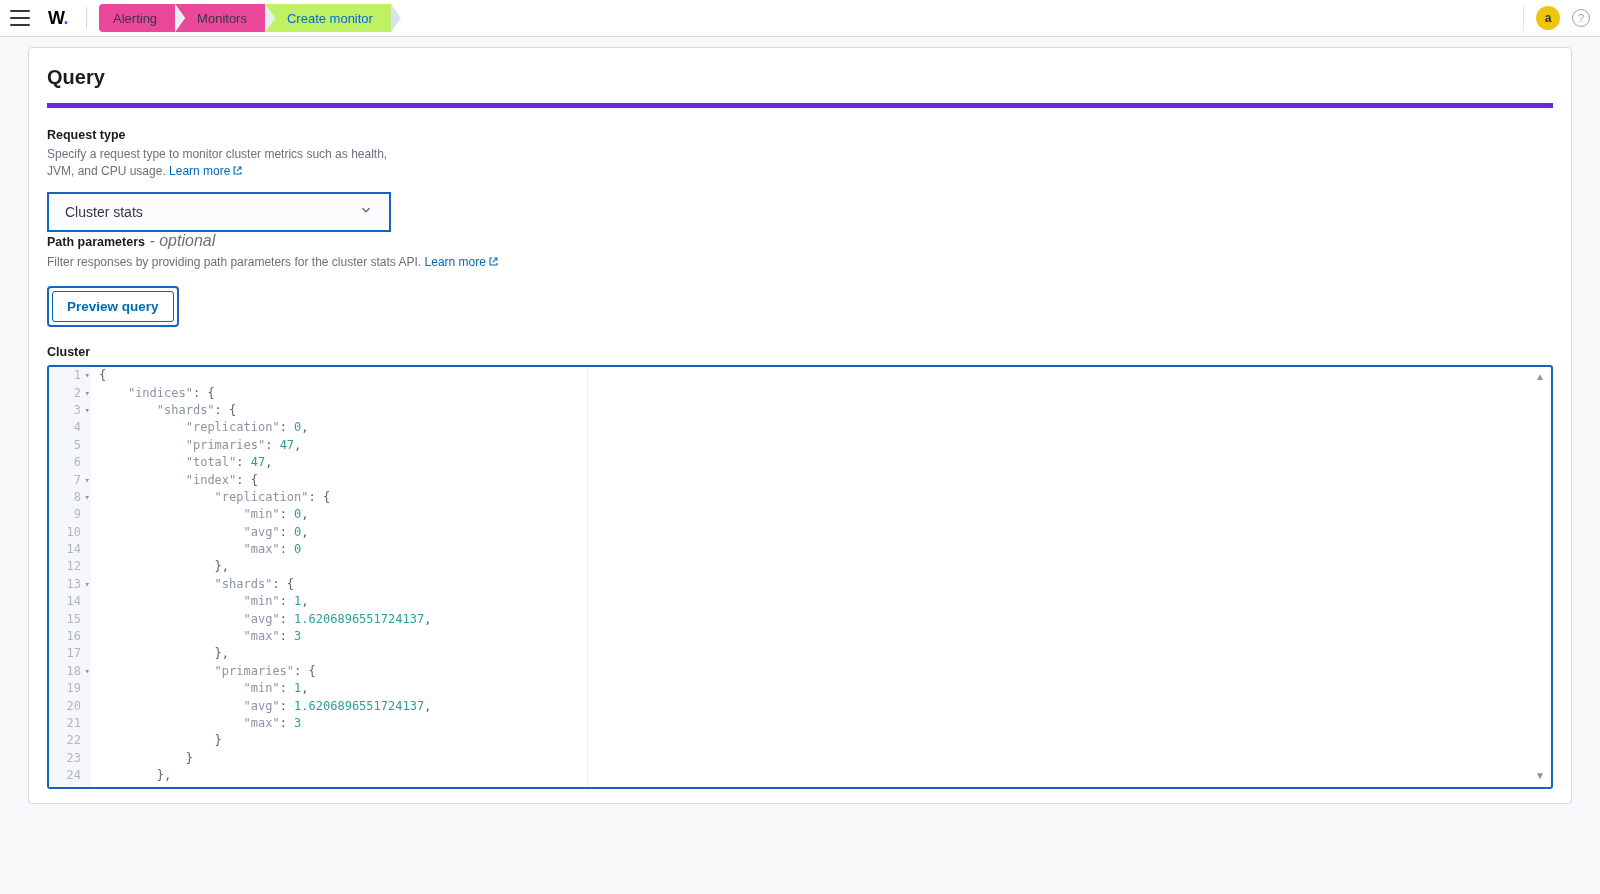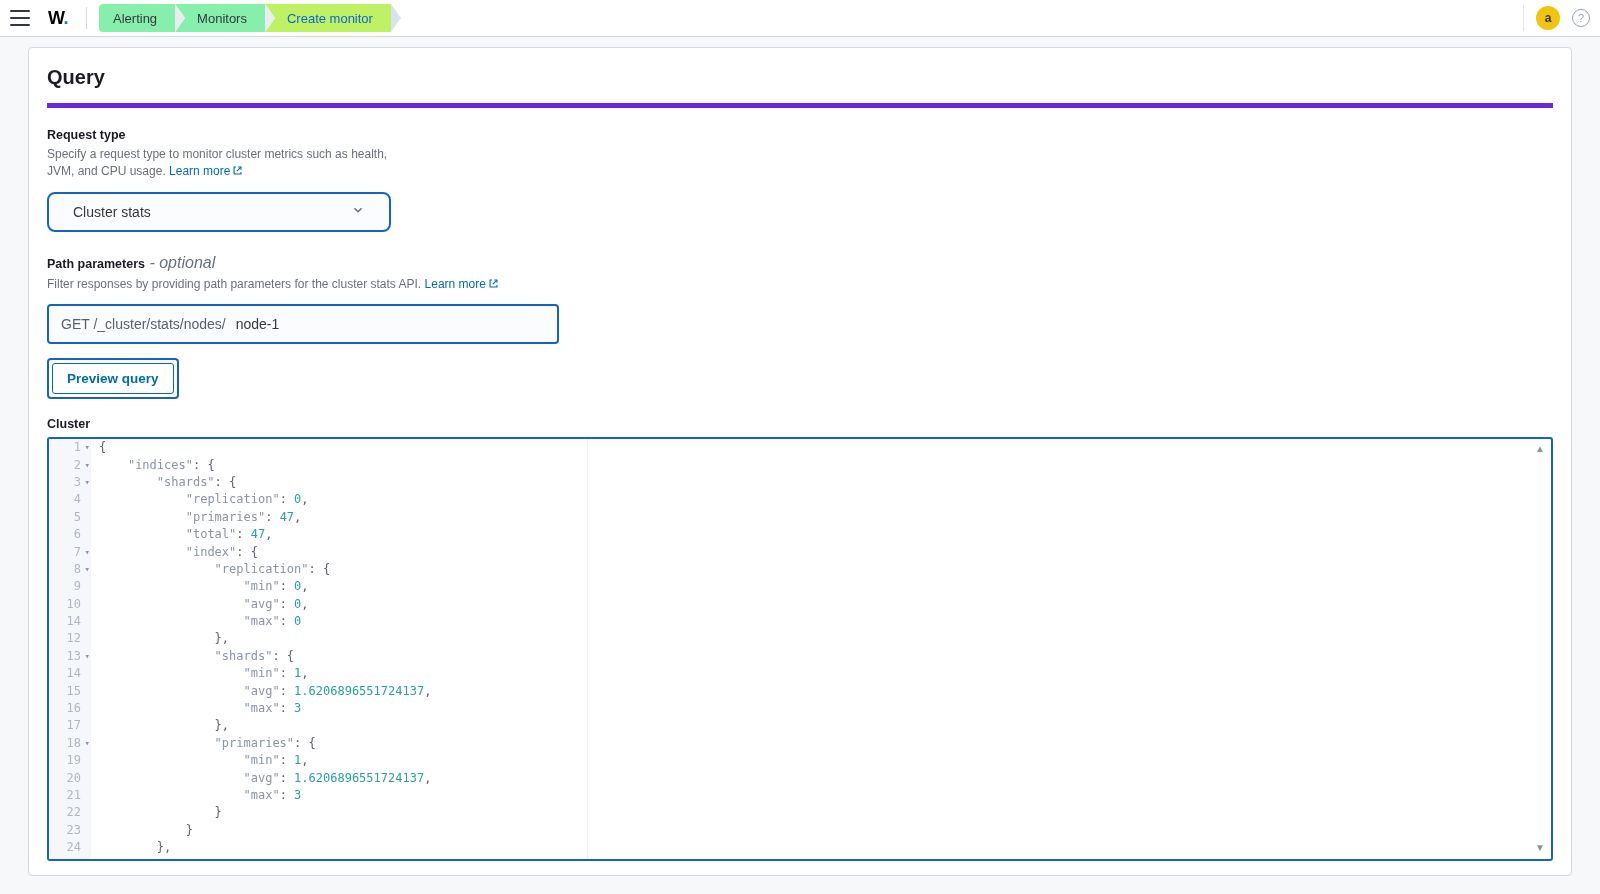--- a/index.html
+++ b/index.html
@@ -7,21 +7,21 @@
   
   
   .topbar { height: 37px; background: #fff; border-bottom: 1px solid #d3dae6; display: flex; align-items: center; padding: 0 10px; justify-content: space-between; }
   .topbar-left { display: flex; align-items: center; gap: 12px; }
   .hamburger { width: 20px; height: 16px; display: flex; flex-direction: column; justify-content: space-between; cursor: pointer; }
   .hamburger span { height: 2px; background: #343741; border-radius: 1px; }
   .logo { font-weight: 700; font-size: 18px; color: #000; letter-spacing: -0.5px; padding: 0 6px; }
   .logo .dot { color: #1a73e8; }
   .vbar { width: 1px; height: 22px; background: #d3dae6; }
   .breadcrumbs { display: flex; align-items: center; }
-  .crumb { position: relative; background: #86efac; height: 28px; display: flex; align-items: center; padding: 0 18px 0 22px; font-size: 13px; color: #343741; cursor: pointer; }
+  .crumb { position: relative; background: #ec4899; height: 28px; display: flex; align-items: center; padding: 0 18px 0 22px; font-size: 13px; color: #343741; cursor: pointer; }
   .crumb:first-child { padding-left: 14px; border-radius: 4px 0 0 4px; }
   .crumb.active { background: #bef264; color: #0b64dd; }
   .crumb::after { content:""; position:absolute; right:-10px; top:0; width:0; height:0; border-top:14px solid transparent; border-bottom:14px solid transparent; border-left:10px solid #e9edf3; z-index:2; }
   .crumb.active::after { border-left-color:#d7e3f5; }
   .crumb:not(:first-child)::before { content:""; position:absolute; left:0; top:0; width:0; height:0; border-top:14px solid transparent; border-bottom:14px solid transparent; border-left:10px solid #fff; z-index:1; }
   .topbar-right { display:flex; align-items:center; gap:12px; }
   .avatar { width:24px; height:24px; border-radius:50%; background:#f1c40f; color:#333; font-size:12px; font-weight:600; display:flex; align-items:center; justify-content:center; cursor:pointer; }
   .help-icon { width:18px; height:18px; border:1.5px solid #98a2b3; border-radius:50%; display:flex; align-items:center; justify-content:center; font-size:11px; color:#98a2b3; cursor:pointer; }
   .vbar2 { width:1px; height:26px; background:#e3e6ec; }
 
@@ -31,25 +31,25 @@
   .card-title { font-size:20px; font-weight:600; color:#1a1c21; padding-bottom:14px; border-bottom:5px solid #6d28d9; margin-bottom:20px; }
   
   .label-strong { font-size:12.5px; font-weight:700; color:#1a1c21; }
   .optional { font-style:italic; font-weight:400; color:#69707d; }
   .helptext { font-size:12px; color:#69707d; margin-top:4px; line-height:1.45; max-width:360px; }
   .learn-more { color:#006bb4; text-decoration:none; cursor:pointer; }
   .ext-icon { display:inline-block; vertical-align:-1px; margin-left:2px; }
   .ext-icon svg { width:11px; height:11px; }
 
   
-  .select-wrap { margin-top:10px; width:344px; height:40px; border:2px solid #1565c0; border-radius:8px; background:#fbfcfd; display:flex; align-items:center; justify-content:space-between; padding:0 24px; cursor:pointer; }
+  .select-wrap { margin-top:10px; width:344px; height:40px; border:2px solid #1565c0; border-radius:0; background:#fbfcfd; display:flex; align-items:center; justify-content:space-between; padding:0 16px; cursor:pointer; }
   .select-wrap span.val { font-size:14px; color:#343741; }
   .chevron { color:#69707d; }
 
-  .section { margin-top:22px; }
+  .section { }
 
   
   .path-wrap { margin-top:10px; width:512px; height:40px; border:2px solid #1565c0; border-radius:4px; background:#fbfcfd; display:flex; align-items:center; padding:0 12px; gap:10px; }
   .prefix { font-size:14px; color:#5a606c; white-space:nowrap; }
   .path-input { border:none; outline:none; background:transparent; font-size:14px; color:#343741; flex:1; }
 
   
   .preview-btn { margin-top:14px; display:inline-block; border:2px solid #1565c0; border-radius:4px; padding:3px; }
   .preview-btn button { border:1px solid #006bb4; background:#fff; color:#006bb4; font-size:13.5px; padding:7px 14px; border-radius:3px; cursor:pointer;font-weight:bold; }
 
@@ -129,24 +129,20 @@
         <span class="label-strong">Path parameters</span><span class="optional"> - optional</span>
       </div>
       <div class="helptext" style="max-width:none">
         <span>Filter responses by providing path parameters for the cluster stats API.</span>
         <a class="learn-more"><span>Learn more</span><span class="ext-icon"><svg viewBox="0 0 16 16" fill="none" stroke="#006bb4" stroke-width="1.6">
                 <path d="M6 3H3v10h10v-3"></path>
                 <path d="M9 3h4v4"></path>
                 <path d="M13 3L7 9"></path>
               </svg></span></a>
       </div>
-      <div class="path-wrap">
-        <span class="prefix">GET /_cluster/stats/nodes/</span>
-        <input class="path-input" value="node-1" style="">
-      </div>
     </div>
 
     
     <div class="preview-btn">
       <button>Preview query</button>
     </div>
 
     
     <div class="response-label">Cluster</div>
     <div class="code-editor">

